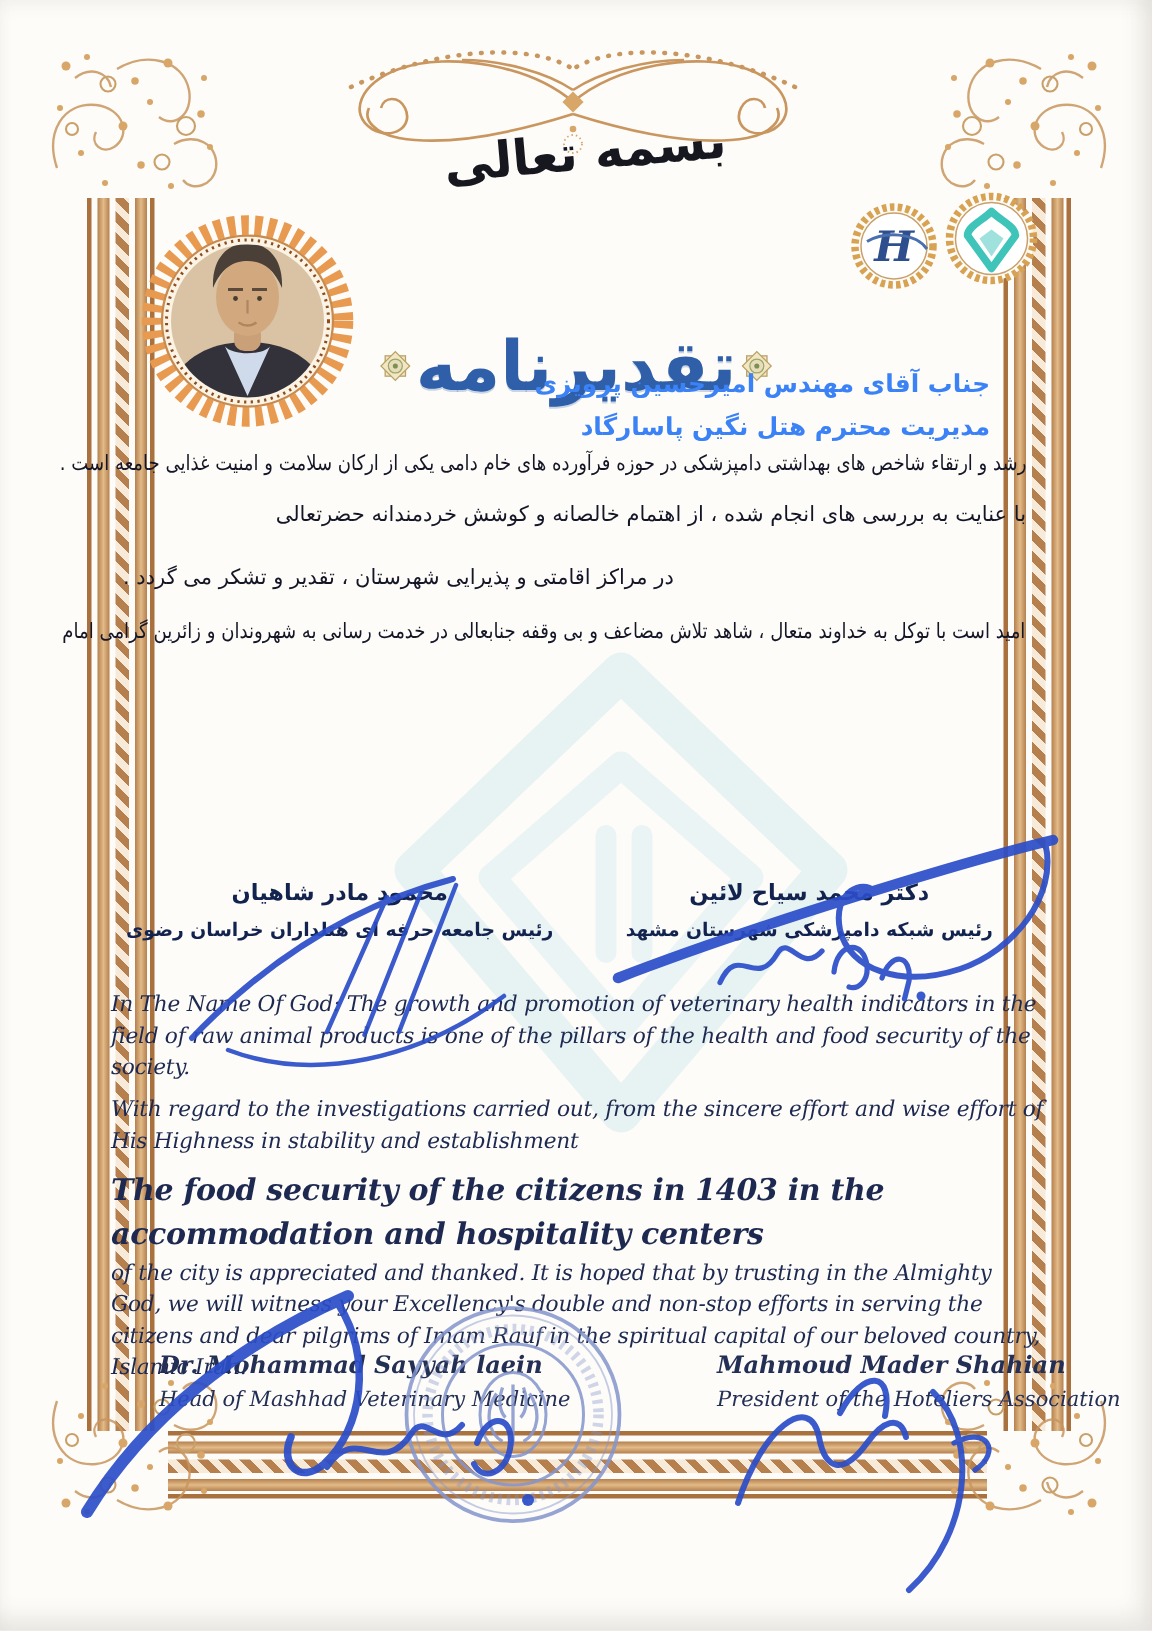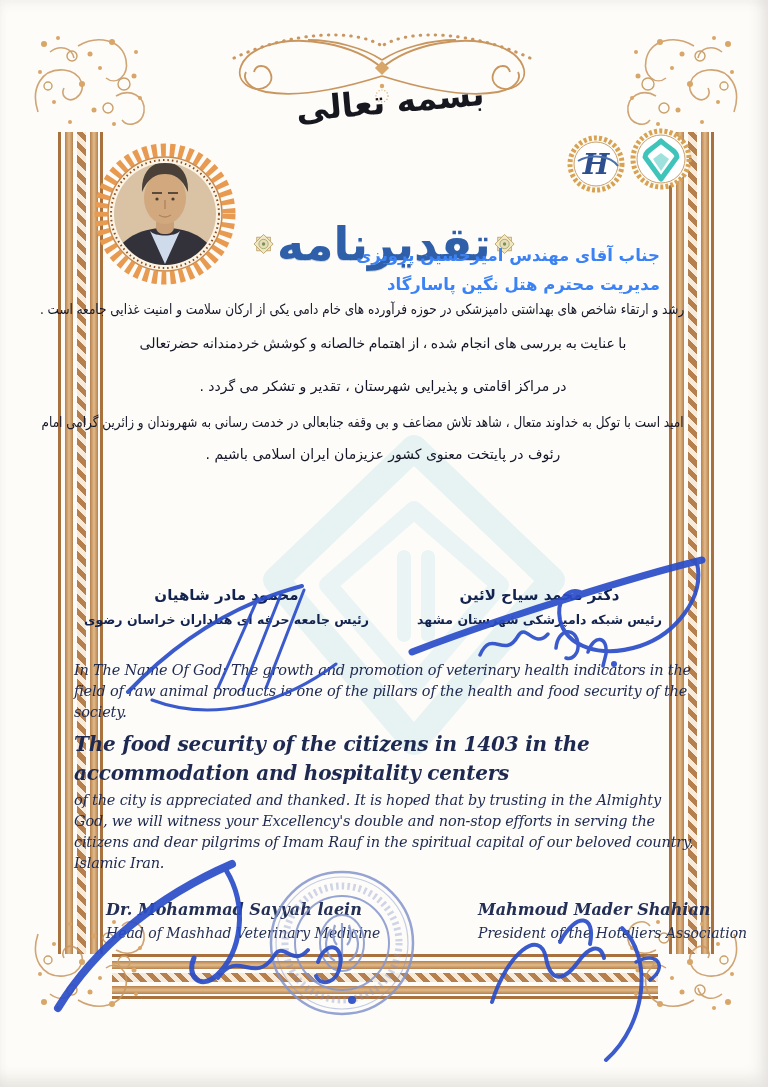--- a/index.html
+++ b/index.html
@@ -31,23 +31,23 @@
     justify-content:space-between;z-index:3;margin-top:41px;}
   .cert-title{font-size:46px;font-weight:bold;color:#2e5fa8;direction:rtl;
     text-shadow:0 1px 0 rgba(46,95,168,.25);}
   .recipient{right:108px;top:241px;direction:rtl;text-align:right;z-index:3;
     color:#3b82f6;font-weight:bold;font-size:16.5px;line-height:29px;}
   .fa-body{left:82px;right:84px;top:301px;direction:rtl;color:#141627;z-index:3;font-size:14px;}
   .fa-body p{margin:0;}
   .fitR{display:inline-block;white-space:nowrap;transform:scaleX(.86);transform-origin:right center;}
   .fitC{display:inline-block;white-space:nowrap;transform:scaleX(.93);transform-origin:center;}
   .l1{text-align:left;}
-  .l2{text-align:center;margin-top:18px !important;font-family:Liberation Serif, serif;}
+  .l2{text-align:right;margin-top:18px !important;}
   .hl{text-align:center;margin-top:22px !important;font-size:21px;font-weight:bold;color:#10182e;}
-  .l3{text-align:center;margin-top:26px !important;}
+  .l3{text-align:left;margin-top:26px !important;}
   .l4{text-align:center;margin-top:20px !important;}
   .l5{text-align:center;margin-top:16px !important;}
   .fa-signs{left:82px;right:84px;top:586px;display:flex;direction:rtl;z-index:3;
     justify-content:space-between;text-align:center;color:#13234f;}
   .fa-sign{width:48%;}
   .fa-sign .nm{font-weight:bold;font-size:15px;margin:0;}
   .fa-sign .tt{font-weight:bold;font-size:12.5px;margin:8px 0 0 0;}
   .en-body{left:74px;right:70px;top:660px;z-index:3;color:#1d2950;
     font-family:"DejaVu Serif",serif;font-style:italic;font-size:14.5px;line-height:1.45;
     letter-spacing:-.2px;}
@@ -264,36 +264,36 @@
   <div class="abs recipient">
     <div>جناب آقای مهندس امیرحسین پرویزی</div>
     <div>مدیریت محترم هتل نگین پاسارگاد</div>
   </div>
 
   <div class="abs fa-body">
     <p class="l1"><span class="fitR">رشد و ارتقاء شاخص های بهداشتی دامپزشکی در حوزه فرآورده های خام دامی یکی از ارکان سلامت و امنیت غذایی جامعه است .</span></p>
     <p class="l2"><span>با عنایت به بررسی های انجام شده ، از اهتمام خالصانه و کوشش خردمندانه حضرتعالی</span></p>
     <p class="l3"><span>در مراکز اقامتی و پذیرایی شهرستان ، تقدیر و تشکر می گردد .</span></p>
     <p class="l4"><span class="fitR">امید است با توکل به خداوند متعال ، شاهد تلاش مضاعف و بی وقفه جنابعالی در خدمت رسانی به شهروندان و زائرین گرامی امام</span></p>
-    <p class="l5"><span>رئوف در پایتخت معنوی کشور عزیزمان ایران اسلامی باشیم .</span></p>
   </div>
 
   <div class="abs fa-signs">
     <div class="fa-sign">
       <p class="nm">دکتر محمد سیاح لائین</p>
       <p class="tt">رئیس شبکه دامپزشکی شهرستان مشهد</p>
     </div>
     <div class="fa-sign">
       <p class="nm">محمود مادر شاهیان</p>
       <p class="tt">رئیس جامعه حرفه ای هتلداران خراسان رضوی</p>
     </div>
   </div>
 
   <div class="abs en-body">
     <p>In The Name Of God: The growth and promotion of veterinary health indicators in the field of raw animal products is one of the pillars of the health and food security of the society.</p>
+    <p>With regard to the investigations carried out, from the sincere effort and wise effort of His Highness in stability and establishment</p>
     <p>
       <span class="en-lead">The food security of the citizens in 1403 in the accommodation and hospitality centers</span>
       <span>of the city is appreciated and thanked. It is hoped that by trusting in the Almighty God, we will witness your Excellency's double and non-stop efforts in serving the citizens and dear pilgrims of Imam Rauf in the spiritual capital of our beloved country, Islamic Iran.</span>
     </p>
   </div>
 
   <div class="abs en-name" style="left:106px;top:900px;">
     <p class="nm">Dr. Mohammad Sayyah laein</p>
     <p class="tt">Head of Mashhad Veterinary Medicine</p>
   </div>

